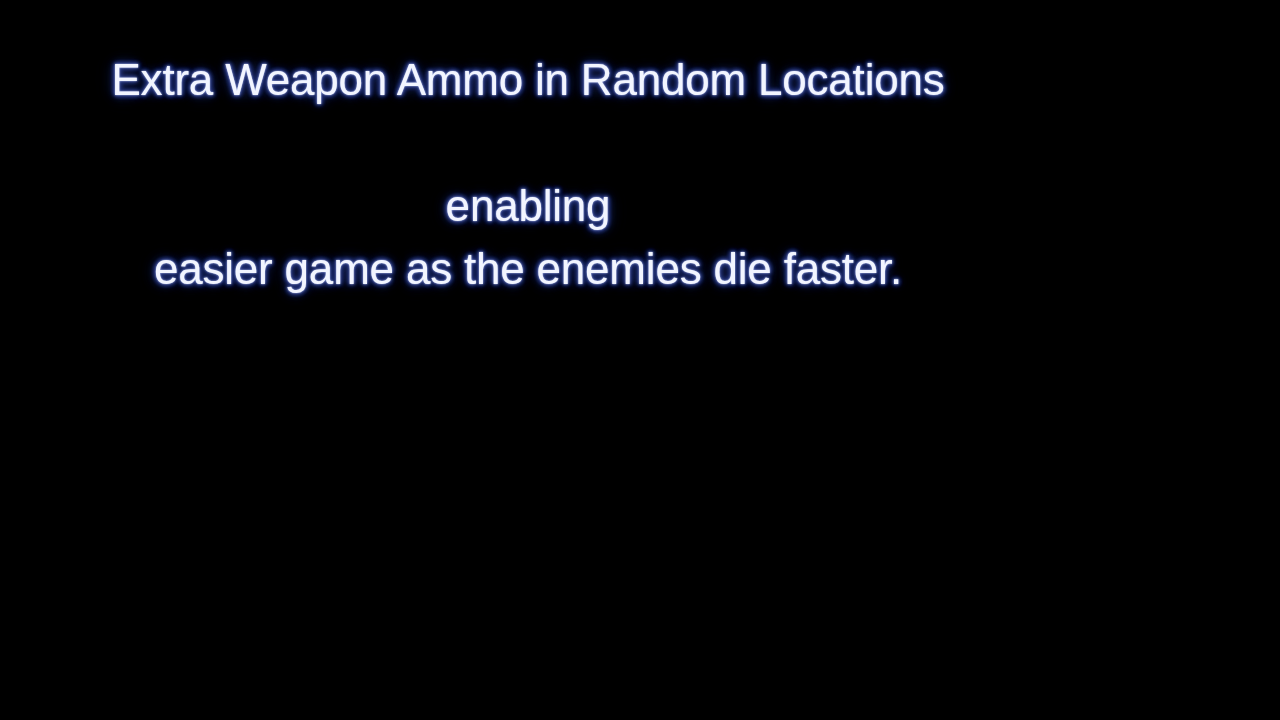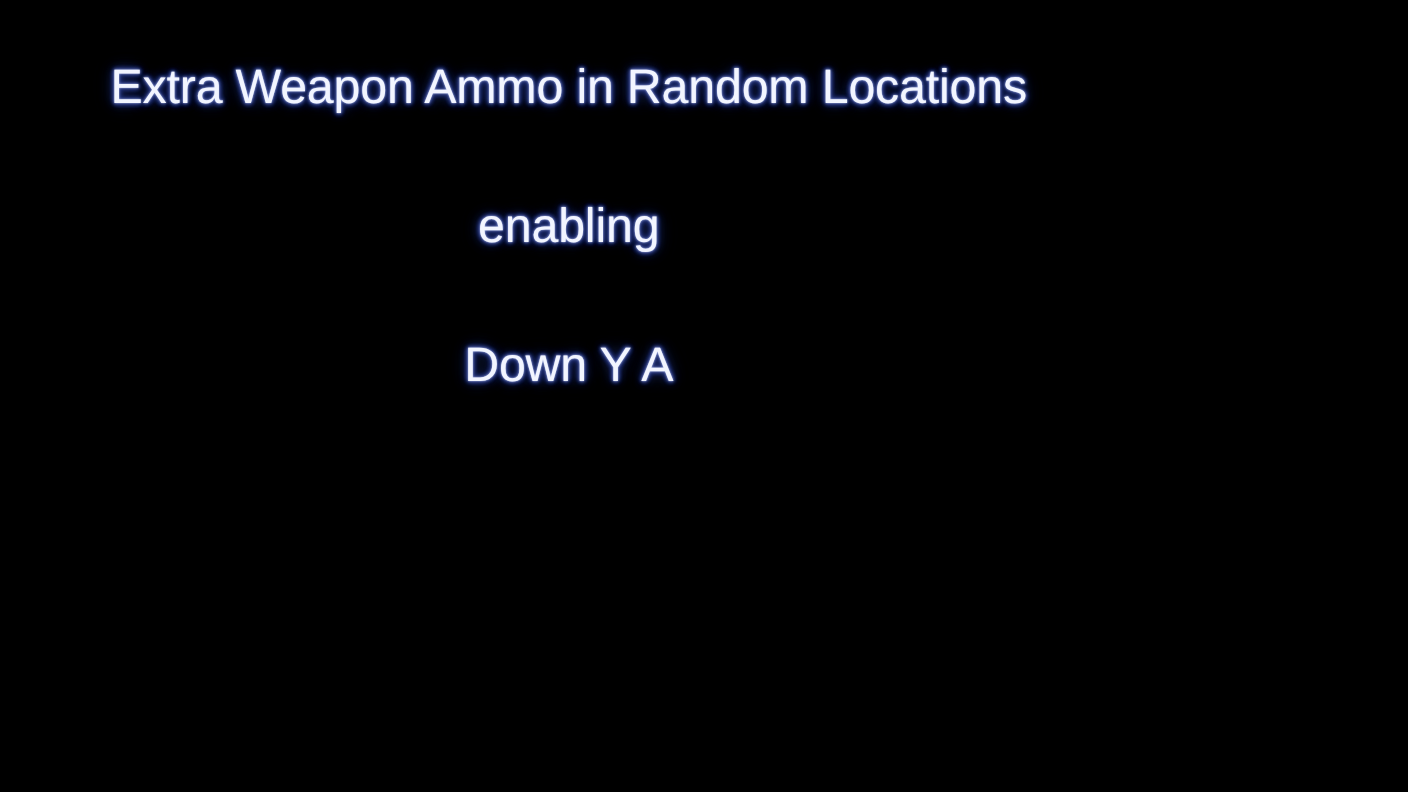--- a/index.html
+++ b/index.html
@@ -11,21 +11,21 @@
   #screen {
     position: relative;
     width: 1280px;
     height: 720px;
     background: #000000;
     overflow: hidden;
     font-family: "Liberation Sans", "DejaVu Sans", sans-serif;
   }
   #text-stack {
     position: absolute;
-    left: 5px;
+    left: 16px;
     top: 48px;
     width: 1024px;
     text-align: center;
   }
   .line {
     display: block;
     width: 100%;
     height: 63px;
     line-height: 63px;
     font-size: 44px;
@@ -58,21 +58,21 @@
 
     <span class="line">Extra Weapon Ammo in Random Locations</span>
 
 
     <span class="line blank"> </span>
 
 
 
     <span class="line">enabling</span>
 
+    <span class="line">easier game as the enemies die faster.</span>
 
     <span class="line blank"> </span>
 
 
-    <span class="line">Down Y A</span>
 
   </div>
 
 </div>
 
 </body></html>

